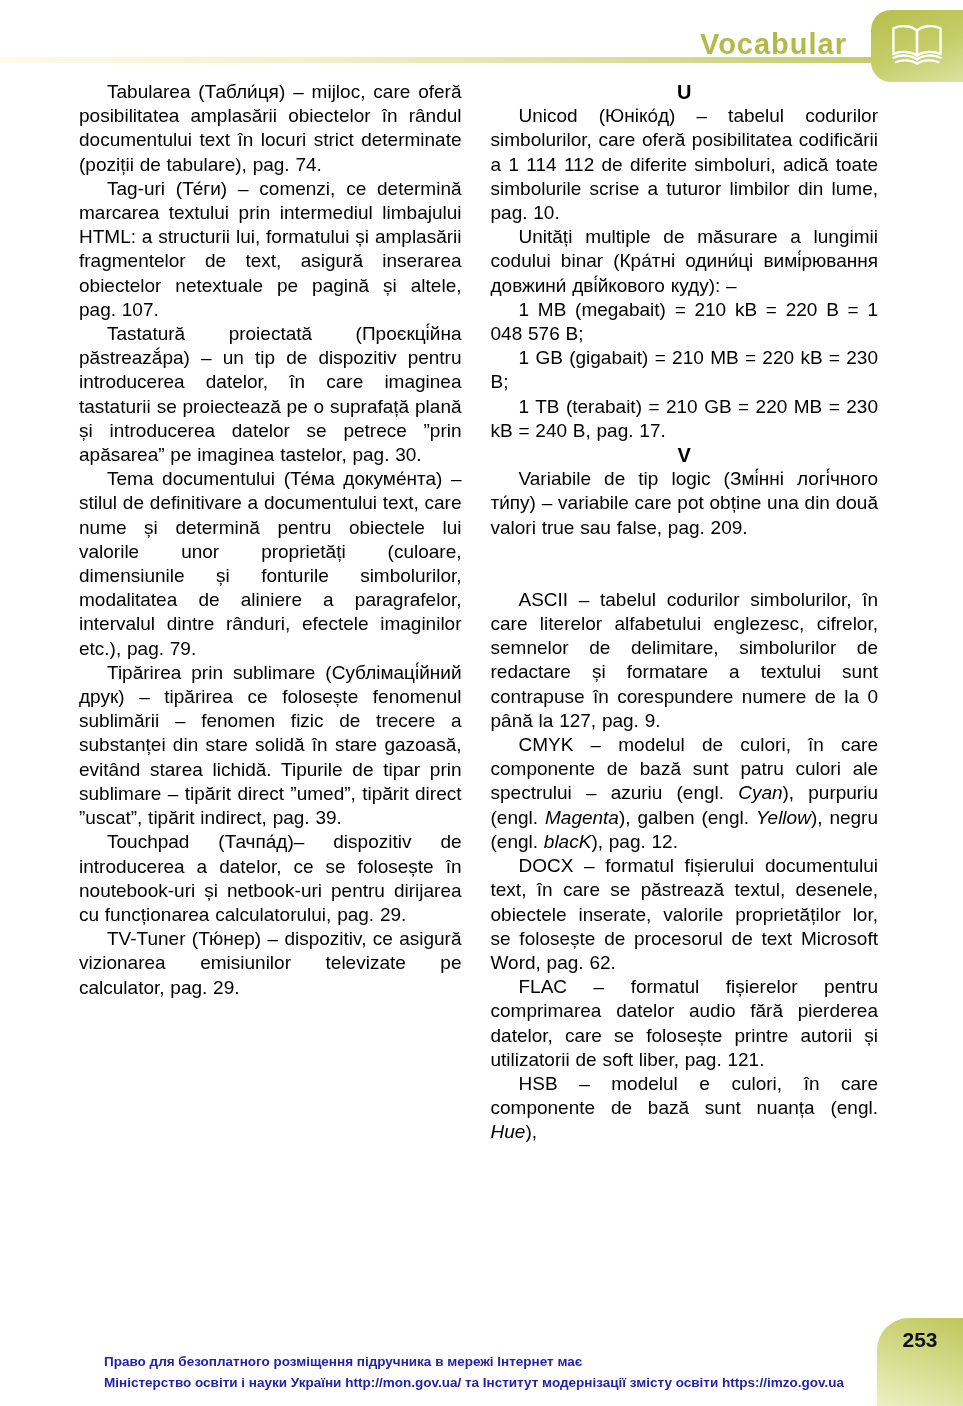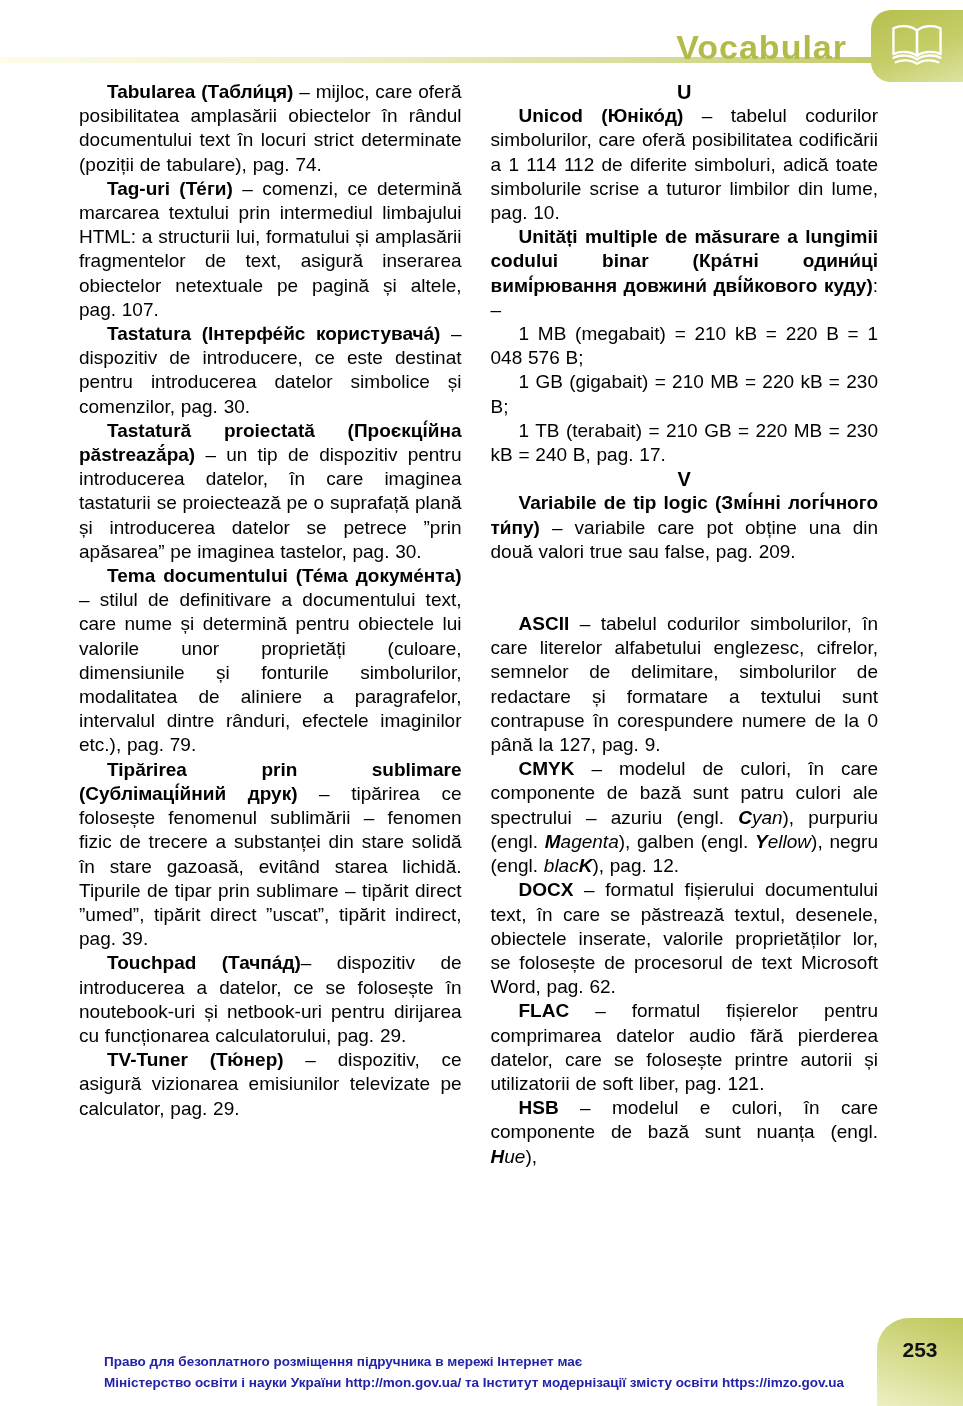--- a/index.html
+++ b/index.html
@@ -11,21 +11,21 @@
     font-family:"Liberation Sans", sans-serif;
     color:#000;
   }
   
   .header-rule{
     position:absolute;left:0;top:57px;width:874px;height:6px;
     background:linear-gradient(to right,#fcfce9 0%,#f0f2cd 35%,#d9dfa0 70%,#c3cb6a 100%);
   }
   .header-title{
     position:absolute;top:28px;right:116px;
-    font-size:34px;font-weight:bold;letter-spacing:1px;
+    font-size:29px;font-weight:bold;letter-spacing:1px;
     color:#b2bb4a;
   }
   .book-badge{
     position:absolute;top:10px;right:0;width:92px;height:72px;
     border-radius:20px 0 0 20px;
     background:linear-gradient(160deg,#b6bf4e 0%,#c5cd68 55%,#dde2a0 100%);
     display:flex;align-items:center;justify-content:center;
   }
   .book-badge svg{display:block;}
   
@@ -39,30 +39,30 @@
     margin:0;
     font-size:19px;line-height:24.2px;
     text-align:justify;text-indent:28px;
     word-spacing:0.5px;
   }
   p.section-letter{
     margin:0;text-align:center;font-weight:bold;
     font-size:20px;line-height:24.2px;text-indent:0;
   }
   .spacer{height:48px;}
-  .b{font-weight:bold;}
+  .b{font-weight:normal;}
   .i{font-style:italic;}
   
   .pagenum-badge{
     position:absolute;right:0;bottom:0;width:86px;height:88px;
     border-radius:32px 0 0 0;
     background:linear-gradient(200deg,#bfc75c 0%,#d3d987 45%,#edf0c4 100%);
   }
   .pagenum{
-    margin-top:20px;text-align:center;
+    margin-top:10px;text-align:center;
     font-size:21px;font-weight:bold;color:#111;
   }
   .footer{
     position:absolute;left:104px;bottom:13px;
     font-size:13.5px;line-height:20.5px;
     color:#2323a8;
     font-weight:bold;
   }
 </style>
 </head>
@@ -80,21 +80,20 @@
         <path d="M6 39 C14 35 26 36 32 41 C38 36 50 35 58 39"></path>
         <path d="M8.5 44 C15.5 40.5 26 41.5 32 45.5 C38 41.5 48.5 40.5 55.5 44"></path>
       </svg>
     </span>
   </div>
 
   <main class="columns">
     <section class="col left">
         <p class="entry"><span class="b ">Tabularea (Табли́ця)</span><span class=""> – mijloc, care oferă posibilitatea amplasării obiectelor în rândul documentului text în locuri strict determinate (poziții de tabulare), pag. 74.</span></p>
         <p class="entry"><span class="b ">Tag-uri (Те́ги)</span><span class=""> – comenzi, ce determină marcarea textului prin intermediul limbajului HTML: a structurii lui, formatului și amplasării fragmentelor de text, asigură inserarea obiectelor netextuale pe pagină și altele, pag. 107.</span></p>
-        <p class="entry"><span class="b ">Tastatura (Інтерфе́йс користувача́)</span><span class=""> – dispozitiv de introducere, ce este destinat pentru introducerea datelor simbolice și comenzilor, pag. 30.</span></p>
         <p class="entry"><span class="b ">Tastatură proiectată (Проєкці́йна păstreazắра)</span><span class=""> – un tip de dispozitiv pentru introducerea datelor, în care imaginea tastaturii se proiectează pe o suprafață plană și introducerea datelor se petrece ”prin apăsarea” pe imaginea tastelor, pag. 30.</span></p>
         <p class="entry"><span class="b ">Tema documentului (Те́ма докуме́нта)</span><span class=""> – stilul de definitivare a documentului text, care nume și determină pentru obiectele lui valorile unor proprietăți (culoare, dimensiunile și fonturile simbolurilor, modalitatea de aliniere a paragrafelor, intervalul dintre rânduri, efectele imaginilor etc.), pag. 79.</span></p>
         <p class="entry"><span class="b ">Tipărirea prin sublimare (Сублімаці́йний друк)</span><span class=""> – tipărirea ce folosește fenomenul sublimării – fenomen fizic de trecere a substanței din stare solidă în stare gazoasă, evitând starea lichidă. Tipurile de tipar prin sublimare – tipărit direct ”umed”, tipărit direct ”uscat”, tipărit indirect, pag. 39.</span></p>
         <p class="entry"><span class="b ">Touchpad (Тачпа́д)</span><span class="">– dispozitiv de introducerea a datelor, ce se folosește în noutebook-uri și netbook-uri pentru dirijarea cu funcționarea calculatorului, pag. 29.</span></p>
         <p class="entry"><span class="b ">TV-Tuner (Тю́нер)</span><span class=""> – dispozitiv, ce asigură vizionarea emisiunilor televizate pe calculator, pag. 29.</span></p>
       </section>
     <section class="col right">
         <p class="section-letter">U</p>
         <p class="entry"><span class="b ">Unicod (Юніко́д)</span><span class=""> – tabelul codurilor simbolurilor, care oferă posibilitatea codificării a 1 114 112 de diferite simboluri, adică toate simbolurile scrise a tuturor limbilor din lume, pag. 10.</span></p>
         <p class="entry"><span class="b ">Unități multiple de măsurare a lungimii codului binar (Кра́тні одини́ці вимі́рювання довжини́ дві́йкового куду)</span><span class="">: –</span></p>

